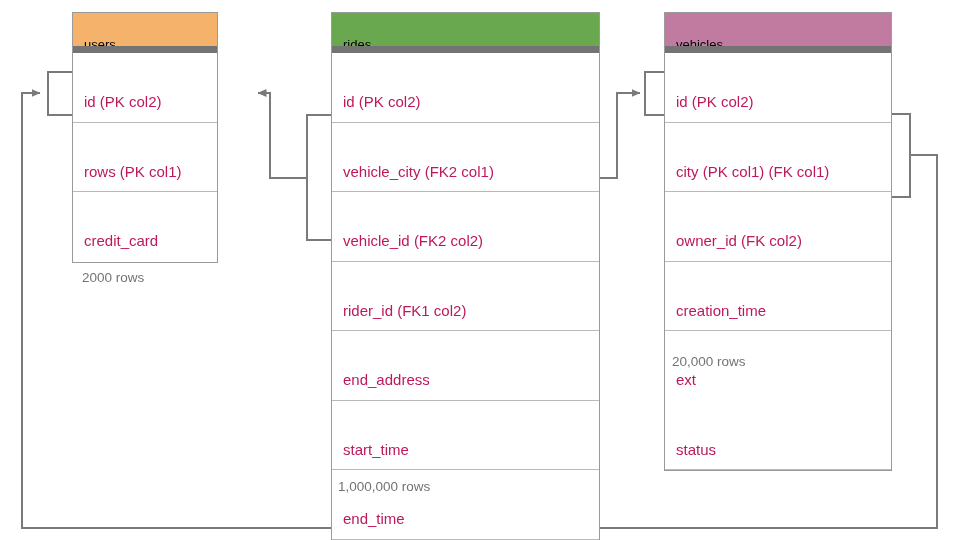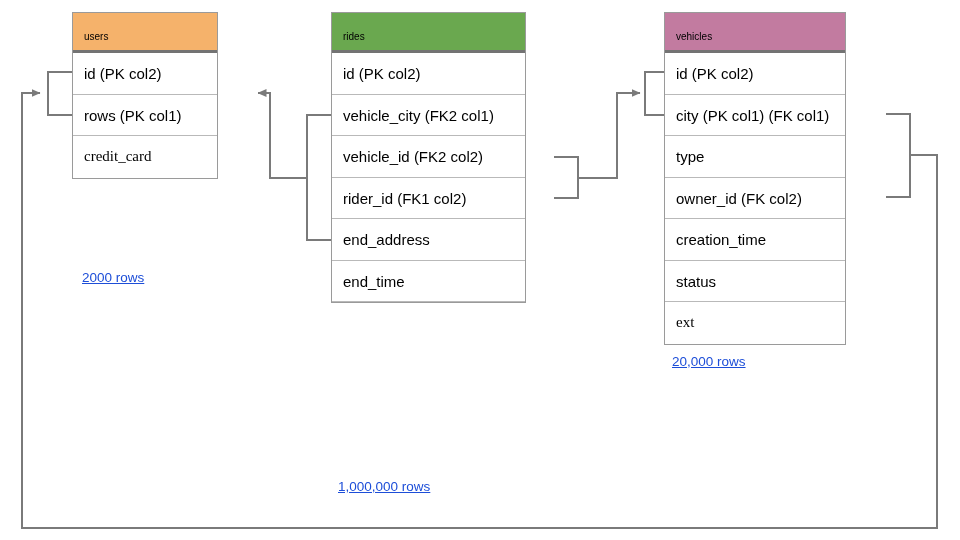--- a/index.html
+++ b/index.html
@@ -32,49 +32,48 @@
   .entity-table {
     position: absolute;
     box-sizing: border-box;
     border: 1px solid #9a9a9a;
     background: #ffffff;
   }
   .entity-header {
     box-sizing: border-box;
     height: 40px;
     line-height: 40px;
-    padding: 4px 0 0 11px;
-    font-size: 10px;
+    padding: 12px 0 0 11px;
+    font-size: 13px;
     color: #000;
-    border-bottom: 3px solid #737373;
+    border-bottom: 7px solid #737373;
     white-space: nowrap;
     overflow: hidden;
   }
   .entity-field {
     box-sizing: border-box;
     height: 41.5px;
     line-height: 41.5px;
     padding: 0 0 0 11px;
     font-size: 15px;
-    color: #000000;
+    color: #be185d;
     border-bottom: 1px solid #b9b9b9;
     white-space: nowrap;
     overflow: hidden;
     background: #ffffff;
+    margin-top: 28px;
   }
   .entity-field.last-field {
     border-bottom: none;
-    font-family: Liberation Serif, serif;
   }
   .row-count {
     position: absolute;
     font-size: 13.5px;
-    color: #1d4ed8;
+    color: #737373;
     white-space: nowrap;
-    text-decoration: underline;
   }
 </style>
 </head>
 <body>
 
 <div id="diagram-canvas">
 
   <svg id="connector-layer" viewBox="0 0 960 540" width="960" height="540">
     <defs>
       <marker id="arrowhead" markerWidth="9" markerHeight="8" refX="8.5" refY="4" orient="auto" markerUnits="userSpaceOnUse">
@@ -108,36 +107,36 @@
   </svg>
 
   <div class="entity-table" id="table-users" style="left:72px; top:12px; width:146px;">
     <div class="entity-header" style="background-color: rgb(245, 178, 107);">users</div>
     <div class="entity-field">id (PK col2)</div>
     <div class="entity-field">rows (PK col1)</div>
     <div class="entity-field last-field">credit_card</div>
   </div>
   <div class="row-count" style="left:82px; top:270px;">2000 rows</div>
 
-  <div class="entity-table" id="table-rides" style="left:331px; top:12px; width:195px;">
+  <div class="entity-table" id="table-rides" style="left:331px; top:12px; width:269px;">
     <div class="entity-header" style="background-color: rgb(106, 168, 79);">rides</div>
     <div class="entity-field">id (PK col2)</div>
     <div class="entity-field">vehicle_city (FK2 col1)</div>
     <div class="entity-field">vehicle_id (FK2 col2)</div>
     <div class="entity-field">rider_id (FK1 col2)</div>
     <div class="entity-field">end_address</div>
+    <div class="entity-field">start_time</div>
     <div class="entity-field">end_time</div>
   </div>
   <div class="row-count" style="left:338px; top:479px;">1,000,000 rows</div>
 
-  <div class="entity-table" id="table-vehicles" style="left:664px; top:12px; width:182px;">
+  <div class="entity-table" id="table-vehicles" style="left:664px; top:12px; width:228px;">
     <div class="entity-header" style="background-color: rgb(194, 123, 160);">vehicles</div>
     <div class="entity-field">id (PK col2)</div>
     <div class="entity-field">city (PK col1) (FK col1)</div>
-    <div class="entity-field">type</div>
     <div class="entity-field">owner_id (FK col2)</div>
     <div class="entity-field">creation_time</div>
+    <div class="entity-field last-field">ext</div>
     <div class="entity-field">status</div>
-    <div class="entity-field last-field">ext</div>
   </div>
   <div class="row-count" style="left:672px; top:354px;">20,000 rows</div>
 
 </div>
 
 </body></html>

